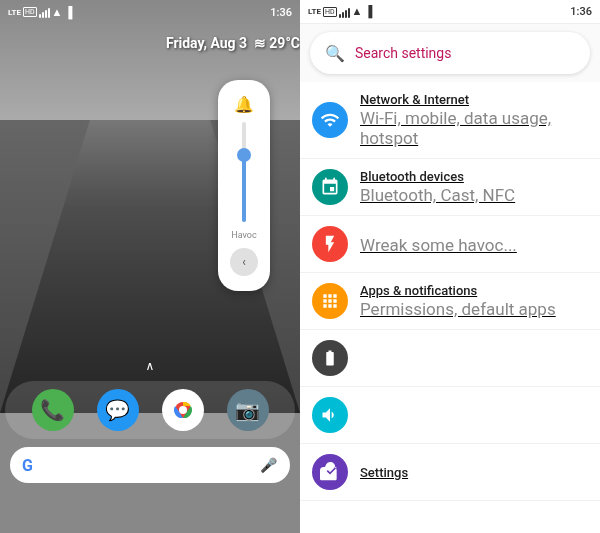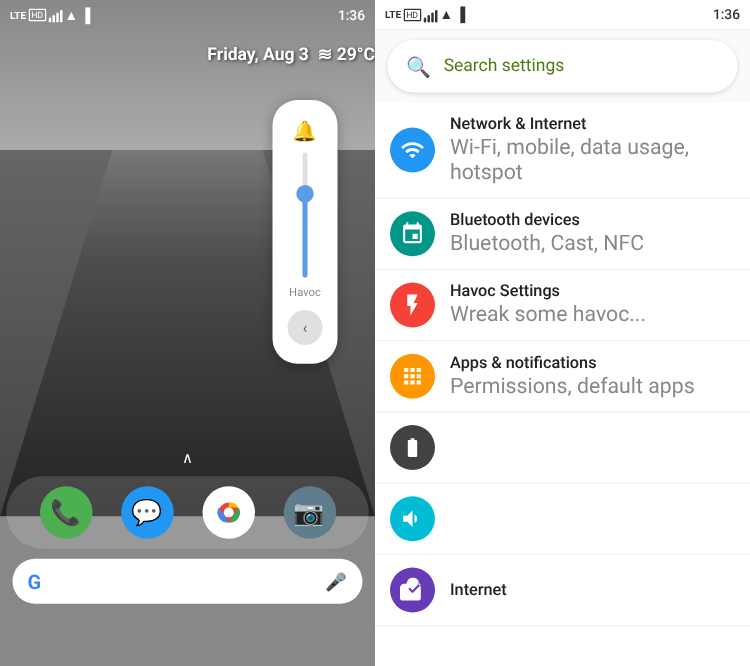--- a/index.html
+++ b/index.html
@@ -291,21 +291,21 @@
       box-shadow: 0 1px 4px rgba(0,0,0,0.15);
     }
 
     .search-icon-settings {
       color: #5c9ce6;
       font-size: 16px;
     }
 
     .search-input-text {
       font-size: 14px;
-      color: #4d7c0f;
+      color: #be185d;
       flex: 1;
     }
 
     .settings-list {
       flex: 1;
       overflow-y: auto;
       background: white;
     }
 
     .settings-item {
@@ -332,20 +332,21 @@
     .icon-teal { background: #009688; }
     .icon-red { background: #F44336; }
     .icon-orange { background: #FF9800; }
     .icon-black { background: #424242; }
     .icon-yellow-orange { background: #FF9800; }
     .icon-teal2 { background: #00BCD4; }
     .icon-purple { background: #673AB7; }
 
     .settings-text {
       flex: 1;
+      text-decoration: underline;
     }
 
     .settings-title {
       font-size: 13px;
       color: #212121;
       font-weight: 500;
     }
 
     .settings-subtitle {
       font-size: 17px;
@@ -502,21 +503,20 @@
       </div>
     </div>
 
     <div class="settings-item">
       <div class="settings-icon-circle icon-red">
         <svg width="20" height="20" viewBox="0 0 24 24" fill="white">
           <path d="M7 2v11h3v9l7-12h-4l4-8z"></path>
         </svg>
       </div>
       <div class="settings-text">
-        <div class="settings-title">Havoc Settings</div>
         <div class="settings-subtitle">Wreak some havoc...</div>
       </div>
     </div>
 
     <div class="settings-item">
       <div class="settings-icon-circle icon-orange">
         <svg width="20" height="20" viewBox="0 0 24 24" fill="white">
           <path d="M4 8h4V4H4v4zm6 12h4v-4h-4v4zm-6 0h4v-4H4v4zm0-6h4v-4H4v4zm6 0h4v-4h-4v4zm6-10v4h4V4h-4zm-6 4h4V4h-4v4zm6 6h4v-4h-4v4zm0 6h4v-4h-4v4z"></path>
         </svg>
       </div>
@@ -543,18 +543,18 @@
       </div>
     </div>
 
     <div class="settings-item">
       <div class="settings-icon-circle icon-purple">
         <svg width="20" height="20" viewBox="0 0 24 24" fill="white">
           <path d="M20 6h-2.18c.07-.44.18-.86.18-1.3C18 2.55 15.45 0 12.3 0 9.95 0 8.05 1.35 7.15 3.3L6 6H4c-2.21 0-4 1.79-4 4v10c0 1.1.9 2 2 2h16c1.1 0 2-.9 2-2V10c0-2.21-1.79-4-4-4zm-8 9l-4-4 1.41-1.41L12 12.17l6.59-6.59L20 7l-8 8z"></path>
         </svg>
       </div>
       <div class="settings-text">
-        <div class="settings-title">Internet</div>
+        <div class="settings-title">Settings</div>
       </div>
     </div>
 
   </div>
 </div>
 
 </body></html>

